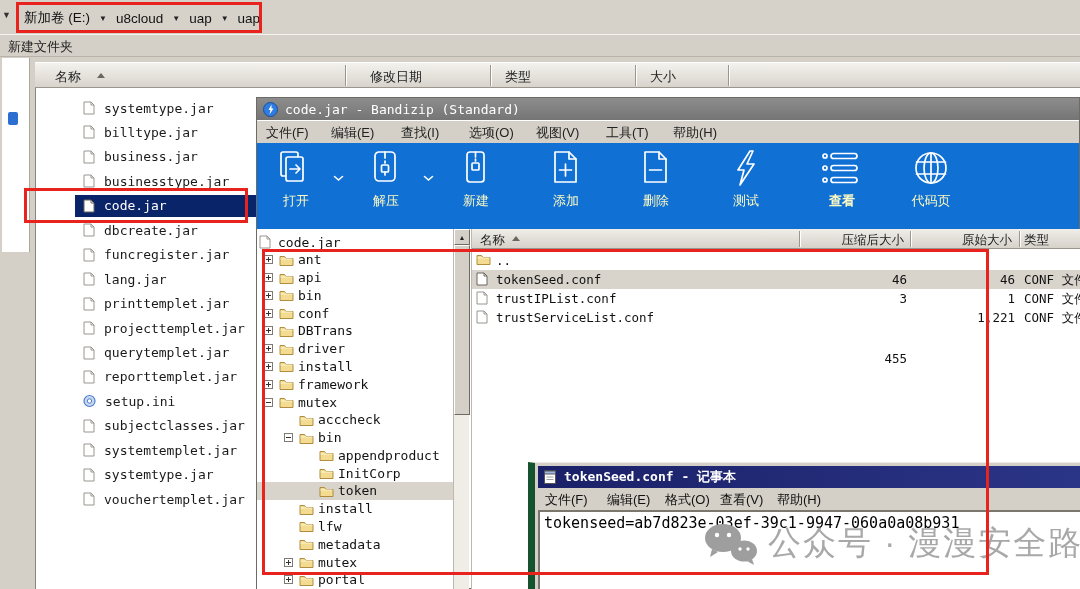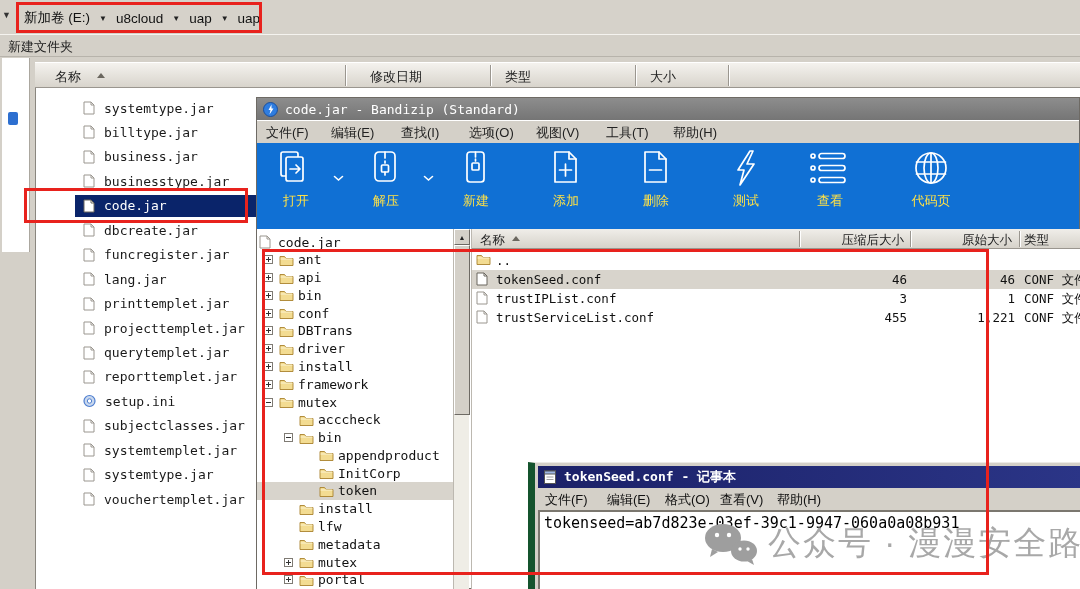--- a/index.html
+++ b/index.html
@@ -31,21 +31,21 @@
   .file-row.selected { background:#0a246a; color:#fff; }
 
   
   #bandizip { left:256px; top:97px; width:824px; height:492px; background:#fff; border:1px solid #6e6a64; z-index:10; }
   #bz-titlebar { left:0; top:0; width:822px; height:22px; background:linear-gradient(#8d8d8d,#757575); display:flex; align-items:center; }
   #bz-title { color:#fff; font-size:13px; font-family:"DejaVu Sans Mono","Liberation Mono",monospace; }
   #bz-menubar { left:0; top:23px; width:822px; height:22px; background:#d4d0c8; }
   .bz-menu-item { position:absolute; top:3px; font-size:13px; color:#222; }
   #bz-toolbar { left:0; top:45px; width:822px; height:86px; background:#1070d4; }
   .bz-btn { position:absolute; top:6px; width:64px; height:74px; display:flex; flex-direction:column; align-items:center; }
-  .bz-btn .lbl { color:#fde047; font-size:13px; margin-top:3px; white-space:nowrap; }
+  .bz-btn .lbl { color:#fef9c3; font-size:13px; margin-top:3px; white-space:nowrap; }
   .bz-chevron { position:absolute; top:32px; }
 
   #bz-tree { left:0; top:131px; width:196px; height:361px; background:#fff; overflow:hidden; }
   .tree-row { position:absolute; left:0; width:196px; height:18px; display:flex; align-items:center; font-family:"DejaVu Sans Mono","Liberation Mono",monospace; font-size:13px; color:#111; }
   .tree-row.selected { background:#d8d4cc; }
   .tree-bit { position:absolute; display:flex; align-items:center; }
 
   #bz-vscroll { left:196px; top:131px; width:16px; height:361px; background:#efede6; border-left:1px solid #bcb8b0; }
   .sb-btn { position:absolute; left:0; width:16px; height:16px; background:#d4d0c8; border:1px solid; border-color:#fff #6e6a64 #6e6a64 #fff; display:flex; align-items:center; justify-content:center; font-size:7px; color:#222; }
   #sb-thumb { position:absolute; left:0; top:16px; width:16px; height:170px; background:#d4d0c8; border:1px solid; border-color:#fff #6e6a64 #6e6a64 #fff; }
@@ -398,21 +398,21 @@
       <div class="bz-btn" style="left: 457px;">
         <span>
           <span style="display: flex;">
             <svg width="40" height="40" viewBox="0 0 40 40">
               <path d="M24 2 L12 21 h6 L14 36 L28 15 h-7 L27 2 z" stroke="#fff" stroke-width="1.7" fill="none" stroke-linejoin="round" stroke-linecap="round"></path>
             </svg>
           </span>
         </span>
         <span class="lbl">测试</span>
       </div>
-      <div class="bz-btn" style="left: 541px;">
+      <div class="bz-btn" style="left: 553px; font-weight: bold;">
         <span>
           <span style="display: flex;">
             <svg width="44" height="40" viewBox="0 0 44 40">
               <circle cx="5" cy="7" r="2" stroke="#fff" stroke-width="1.7" fill="none" stroke-linejoin="round" stroke-linecap="round"></circle>
               <rect x="11" y="4.5" width="26" height="5" rx="2.5" stroke="#fff" stroke-width="1.7" fill="none" stroke-linejoin="round" stroke-linecap="round"></rect>
               <circle cx="5" cy="19" r="2" stroke="#fff" stroke-width="1.7" fill="none" stroke-linejoin="round" stroke-linecap="round"></circle>
               <rect x="11" y="16.5" width="26" height="5" rx="2.5" stroke="#fff" stroke-width="1.7" fill="none" stroke-linejoin="round" stroke-linecap="round"></rect>
               <circle cx="5" cy="31" r="2" stroke="#fff" stroke-width="1.7" fill="none" stroke-linejoin="round" stroke-linecap="round"></circle>
               <rect x="11" y="28.5" width="26" height="5" rx="2.5" stroke="#fff" stroke-width="1.7" fill="none" stroke-linejoin="round" stroke-linecap="round"></rect>
             </svg>
@@ -821,21 +821,21 @@
       <div class="bz-row" style="top: 79px;">
         <span class="ricon">
           <span style="display: flex;">
             <svg width="12" height="14" viewBox="0 0 12 14">
               <path d="M1 1 h7 l3 3 v9 H1 z" fill="#fff" stroke="#9a968f" stroke-width="1"></path>
               <path d="M8 1 v3 h3" fill="none" stroke="#9a968f" stroke-width="1"></path>
             </svg>
           </span>
         </span>
         <span class="bz-cell" style="left: 24px;">trustServiceList.conf</span>
-        <span class="bz-cell num" style="left: 327px; width: 108px;">455</span>
+        <span class="bz-cell num" style="left: 327px; width: 108px; margin-top: 41px;">455</span>
         <span class="bz-cell num" style="left: 438px; width: 105px;">1,221</span>
         <span class="bz-cell" style="left: 552px;">CONF 文件</span>
       </div>
     </div>
 </div>
 
 <div class="abs" id="notepad">
   <div class="abs" id="np-titlebar">
     <span id="np-appicon" style="margin:0 7px 0 5px;display:flex;">
         <span style="display: flex;">

